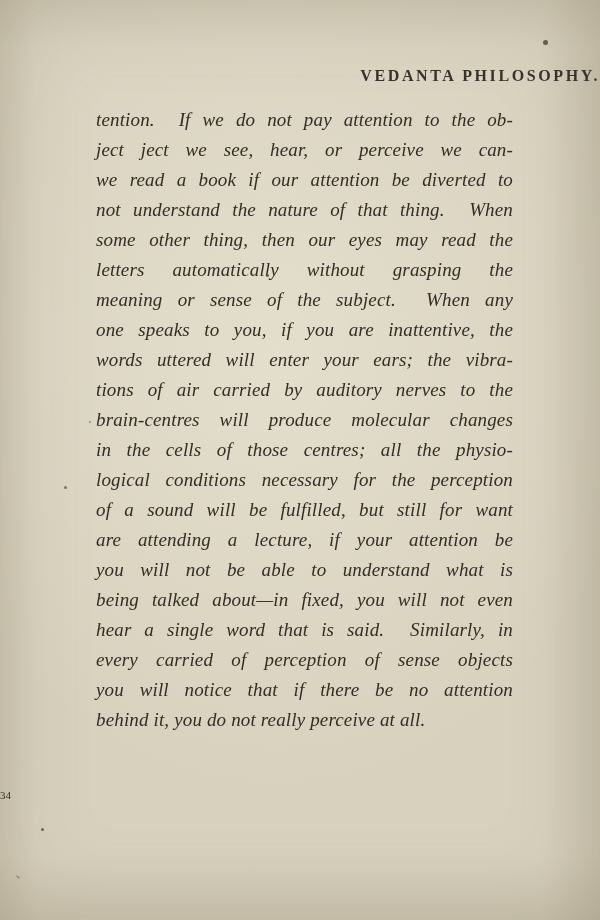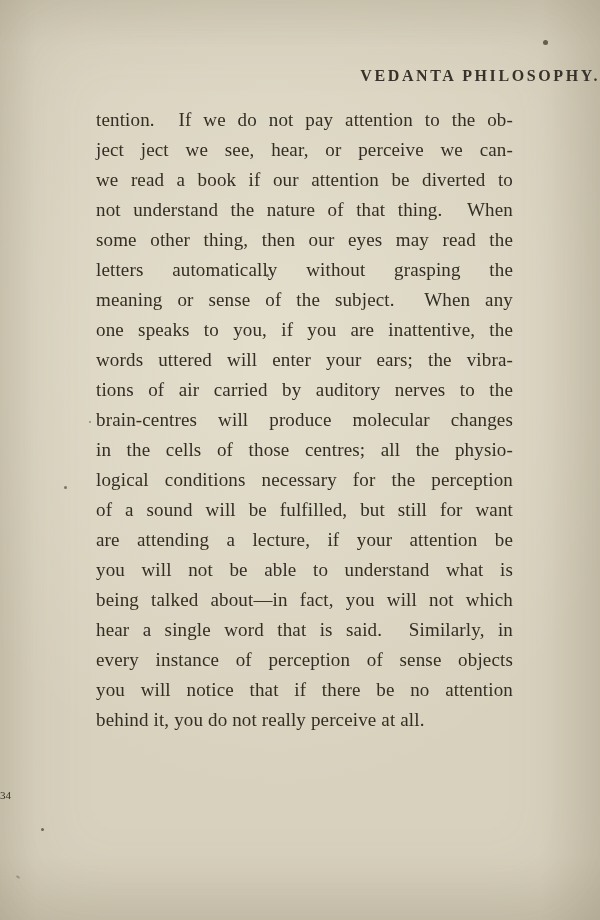--- a/index.html
+++ b/index.html
@@ -42,20 +42,21 @@
     width: 417px;
     font-size: 19px;
     line-height: 30px;
     letter-spacing: 0.15px;
   }
   .text-line {
     margin: 0;
     white-space: pre-wrap;
     text-align: justify;
     text-align-last: justify;
+    font-style: italic;
   }
   .text-line:last-child {
     text-align-last: left;
   }
   .folio {
     position: absolute;
     top: 784px;
     left: 0;
     right: 0;
     font-size: 11px;
@@ -92,23 +93,23 @@
       <p class="text-line">meaning or sense of the subject.  When any</p>
       <p class="text-line">one speaks to you, if you are inattentive, the</p>
       <p class="text-line">words uttered will enter your ears; the vibra-</p>
       <p class="text-line">tions of air carried by auditory nerves to the</p>
       <p class="text-line">brain-centres will produce molecular changes</p>
       <p class="text-line">in the cells of those centres; all the physio-</p>
       <p class="text-line">logical conditions necessary for the perception</p>
       <p class="text-line">of a sound will be fulfilled, but still for want</p>
       <p class="text-line">are attending a lecture, if your attention be</p>
       <p class="text-line">you will not be able to understand what is</p>
-      <p class="text-line">being talked about—in fact, you will not which</p>
+      <p class="text-line">being talked about—in fixed, you will not even</p>
       <p class="text-line">hear a single word that is said.  Similarly, in</p>
-      <p class="text-line">every instance of perception of sense objects</p>
+      <p class="text-line">every carried of perception of sense objects</p>
       <p class="text-line">you will notice that if there be no attention</p>
       <p class="text-line">behind it, you do not really perceive at all.</p>
     </main>
 
   <div class="folio">34</div>
 
   <span class="speck s1"></span>
   <span class="speck s2"></span>
   <span class="speck s3"></span>
   <span class="speck s4"></span>

